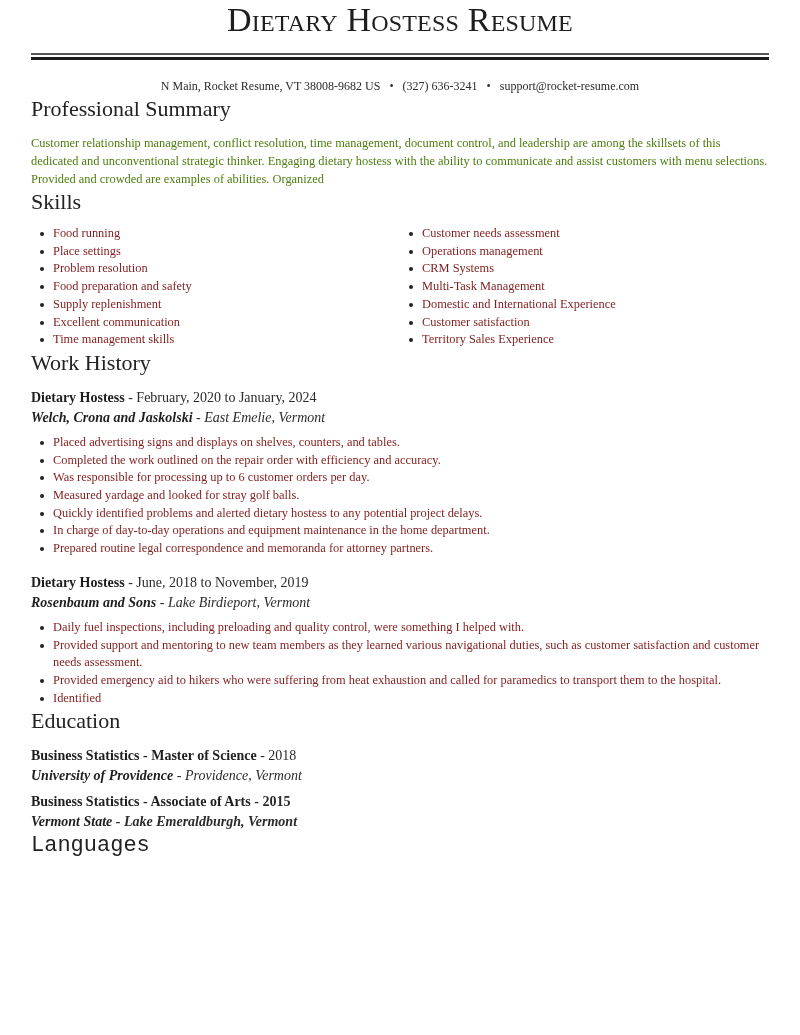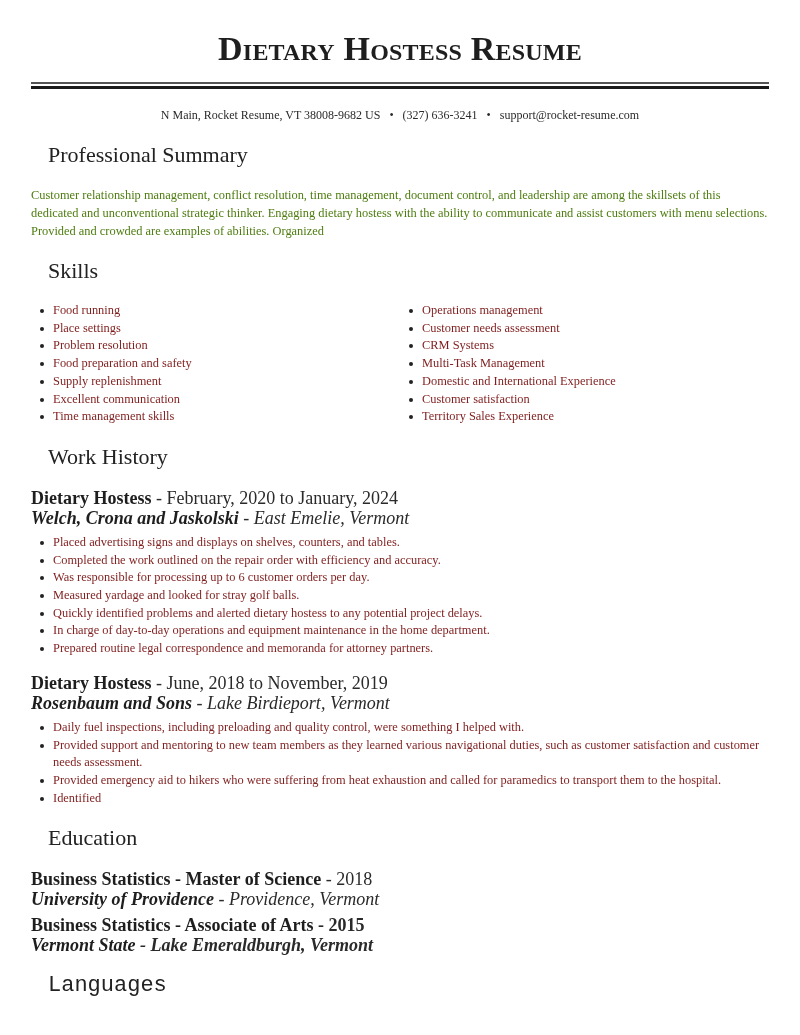--- a/index.html
+++ b/index.html
@@ -14,25 +14,24 @@
       font-family: "Liberation Serif", "DejaVu Serif", serif;
       color: #2a2a2a;
     }
     .page {
       position: relative;
       padding: 0 31px;
     }
     .title {
       text-align: center;
       font-size: 34px;
-      font-weight: bold;
+      font-weight: normal;
       font-variant: small-caps;
       color: #1e1e1e;
       margin: 0;
-      padding-top: 29px;
       line-height: 40px;
       letter-spacing: 0.2px;
     }
     .rule {
       margin-top: 13px;
       height: 6px;
       border-top: 2px solid #555;
       border-bottom: 3px solid #1a1a1a;
       box-sizing: content-box;
       height: 2px;
@@ -44,21 +43,21 @@
       line-height: 18px;
       color: #2a2a2a;
     }
     .contact .sep {
       display: inline-block;
       margin: 0 6px;
     }
     h2.section-title {
       font-weight: normal;
       font-size: 22px;
-      margin: 17px;
+      margin: 0;
       color: #222;
       line-height: 28px;
     }
     .summary-title { margin-top: 22px; }
     .summary-text {
       font-size: 12.4px;
       line-height: 18px;
       margin: 11px 0 0 0;
       color: #4d7c0f;
     }
@@ -92,21 +91,21 @@
       width: 4px;
       height: 4px;
       border-radius: 50%;
       background: #222;
     }
     .skills ul.right { padding-left: 22px; }
     .work-title { margin-top: 14px; }
     .job { margin-top: 11px; }
     .job + .job { margin-top: 15px; }
     .job-line {
-      font-size: 18px;
+      font-size: 14px;
       line-height: 20px;
       color: #2a2a2a;
     }
     .job-line b { color: #1e1e1e; }
     .job-line i { color: #2a2a2a; }
     .job ul.bullets { margin-top: 6px; }
     .edu-title { margin-top: 17px; }
     .edu { margin-top: 11px; }
     .edu + .edu { margin-top: 6px; font-weight: bold; }
     .lang-title { margin-top: 14px; font-family: Liberation Mono, monospace; }
@@ -136,22 +135,22 @@
     <ul class="left">
       <li>Food running</li>
       <li>Place settings</li>
       <li>Problem resolution</li>
       <li>Food preparation and safety</li>
       <li>Supply replenishment</li>
       <li>Excellent communication</li>
       <li>Time management skills</li>
     </ul>
     <ul class="right">
+      <li>Customer needs assessment</li>
       <li>Operations management</li>
-      <li>Customer needs assessment</li>
       <li>CRM Systems</li>
       <li>Multi-Task Management</li>
       <li>Domestic and International Experience</li>
       <li>Customer satisfaction</li>
       <li>Territory Sales Experience</li>
     </ul>
   </div>
 
   <h2 class="section-title work-title">Work History</h2>
 

